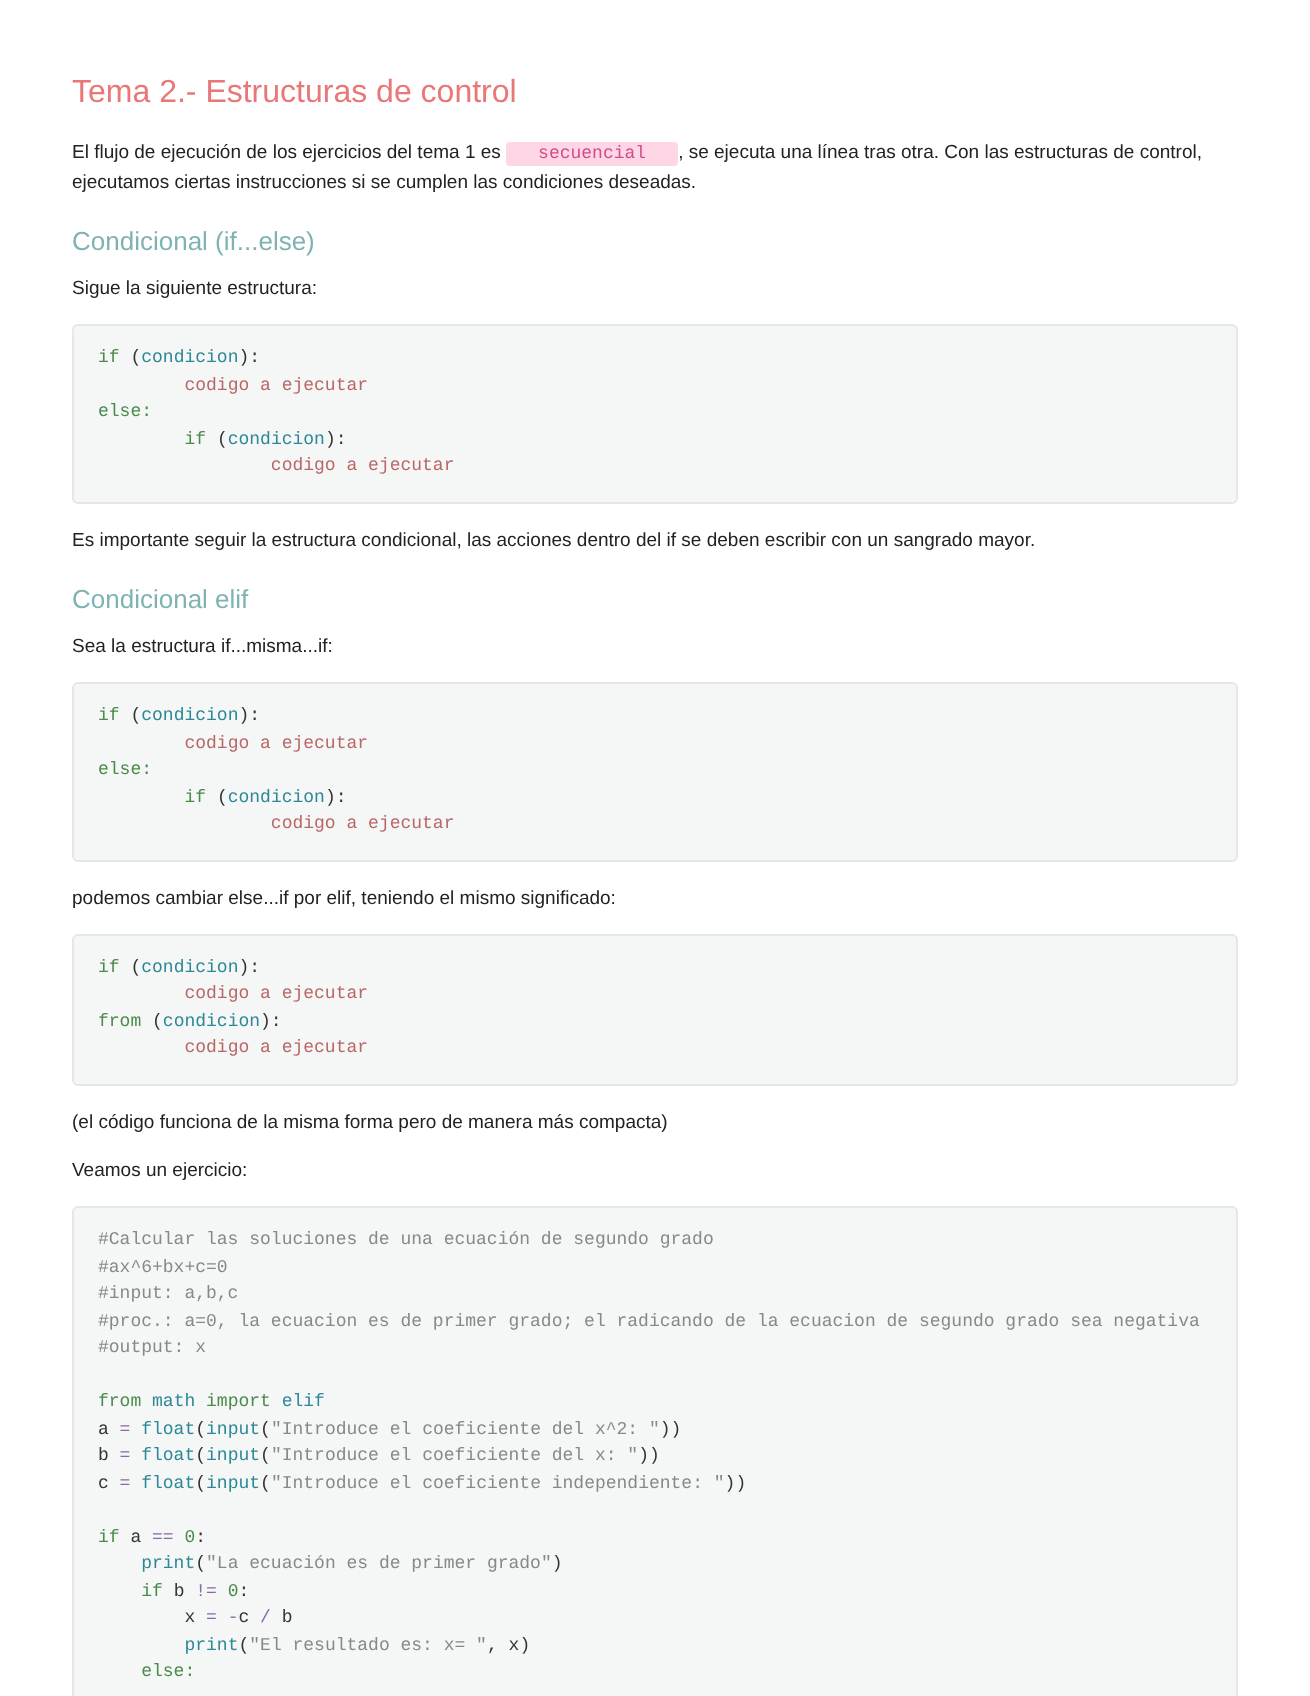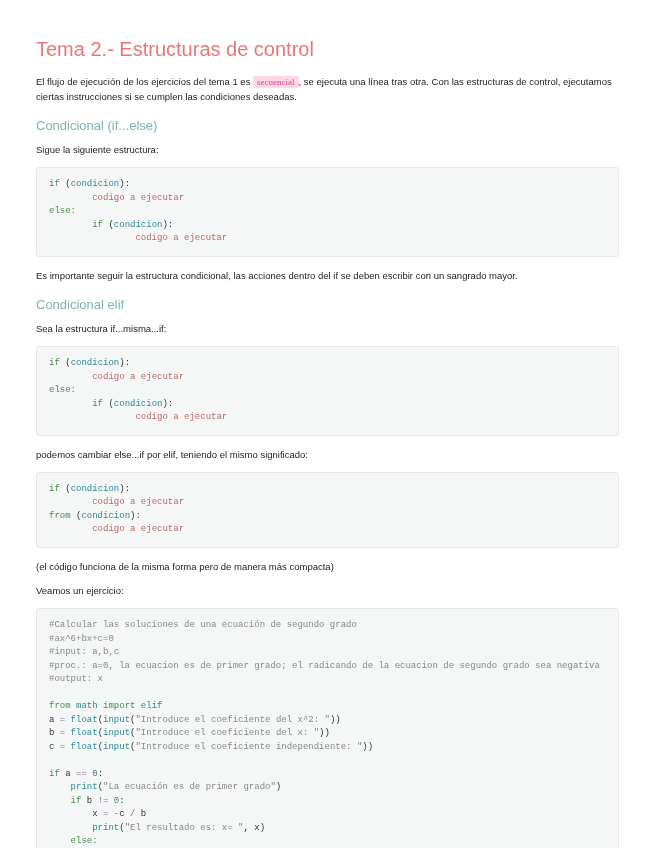--- a/index.html
+++ b/index.html
@@ -6,42 +6,42 @@
 body {
   background: #ffffff;
   font-family: Arial, Helvetica, sans-serif;
   font-size: 10px;
   color: #333;
   padding: 38px 36px;
   width: 655px;
 }
 h1 {
   color: #e97777;
-  font-size: 20px;
+  font-size: 16px;
   font-weight: normal;
   margin-bottom: 14px;
 }
 h2 {
   color: #7fb3b3;
   font-size: 13px;
   font-weight: normal;
   margin-top: 14px;
   margin-bottom: 10px;
 }
 p {
   font-size: 9.5px;
   line-height: 1.5;
   margin-bottom: 10px;
   color: #222;
 }
 .hl {
   background: #ffd6e5;
   color: #d14d8a;
-  padding: 1px 4px;
-  font-family: Liberation Serif, serif;
+  padding: 1px 16px;
+  font-family: Liberation Mono, monospace;
   font-size: 9px;
   border-radius: 2px;
   text-align: center;
 }
 pre {
   background: #f5f7f7;
   border: 1px solid #e5e8e8;
   border-radius: 3px;
   padding: 10px 12px;
   font-family: 'Courier New', monospace;

